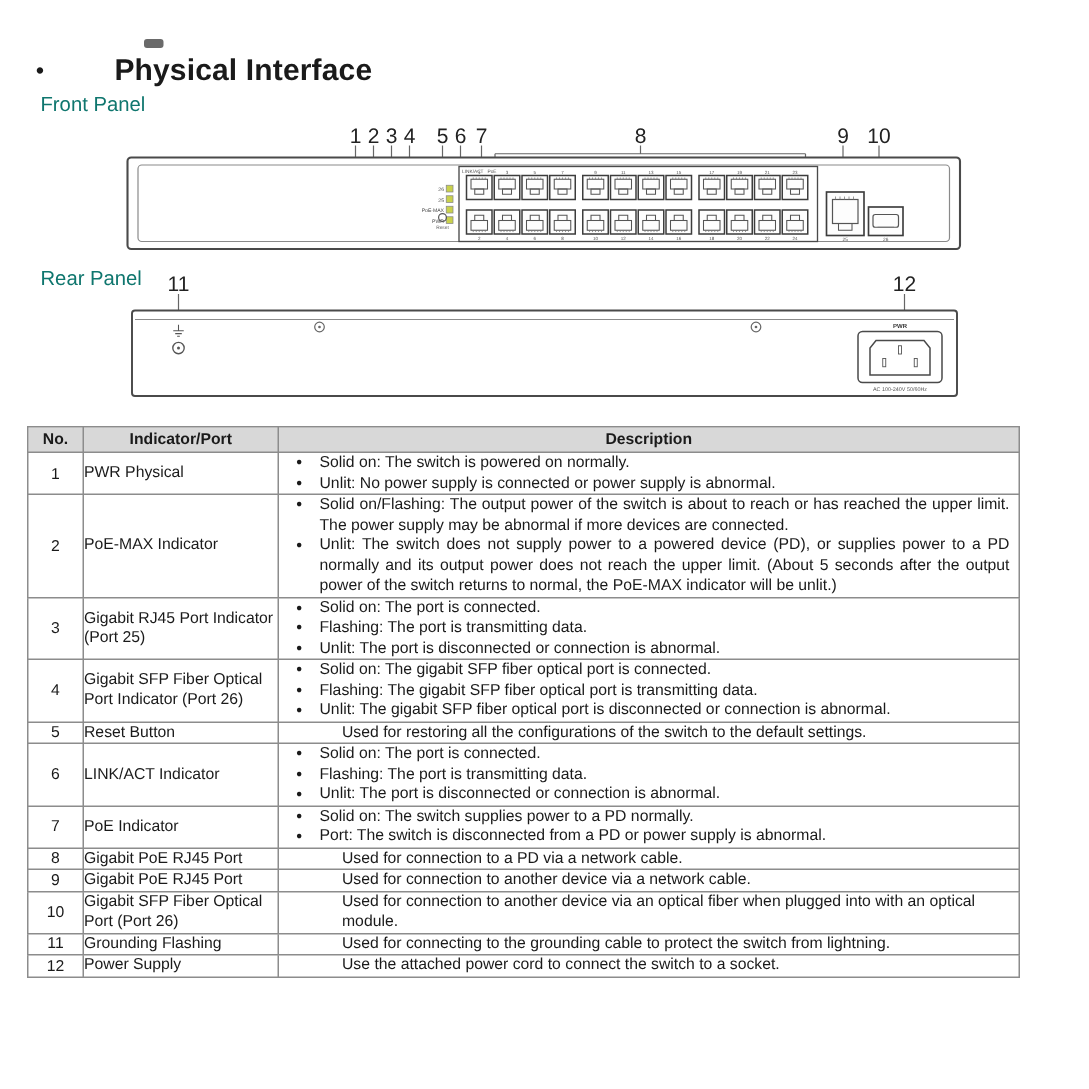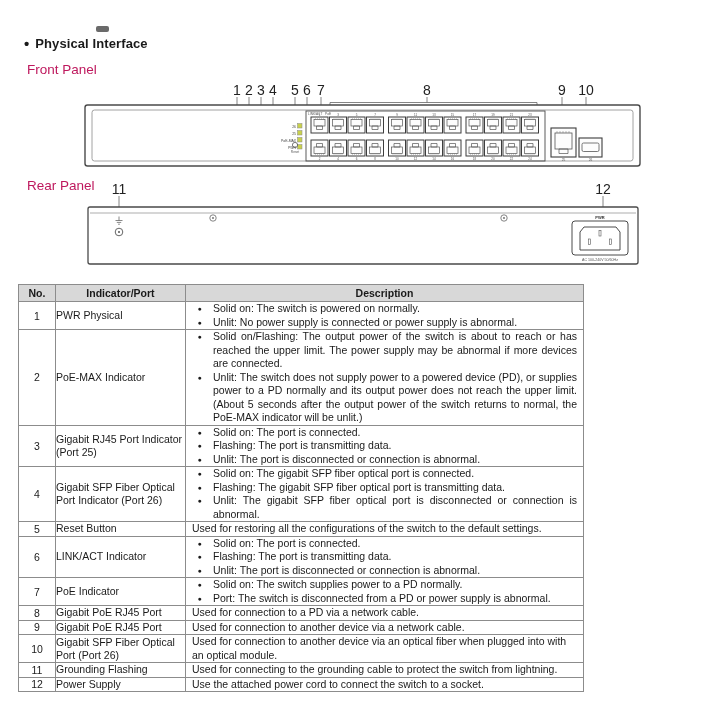--- a/index.html
+++ b/index.html
@@ -1,42 +1,42 @@
 <!DOCTYPE html>
 <html><head>
 <meta charset="utf-8">
 <style>
   html,body{margin:0;padding:0;}
   body{width:726px;height:726px;background:#ffffff;font-family:"Liberation Sans",sans-serif;color:#1a1a1a;}
   .page{position:relative;width:726px;height:726px;background:#fff;overflow:hidden;}
   .artifact{position:absolute;left:96px;top:26px;width:13px;height:6px;background:#6a6a6a;border-radius:2px;}
   .title-row{position:absolute;left:24px;top:36px;display:flex;align-items:center;gap:6px;}
   .title-bullet{font-size:15px;font-weight:bold;line-height:1;}
-  .page-title{font-size:13px;font-weight:bold;letter-spacing:0.1px;}
-  .panel-label{position:absolute;left:27px;font-size:13.5px;color:#be185d;}
+  .page-title{font-size:20px;font-weight:bold;letter-spacing:0.1px;margin-left:41px;}
+  .panel-label{position:absolute;left:27px;font-size:13.5px;color:#0f766e;}
   .front-label{top:62px;}
   .rear-label{top:178px;}
   .diagram{position:absolute;left:0;top:0;width:726px;height:280px;}
   svg text{font-family:"Liberation Sans",sans-serif;fill:#333;}
   .callout{font-size:14px;fill:#222;}
   .tinytext{font-size:3.4px;fill:#444;}
   .microtext{font-size:3.2px;fill:#555;}
   
-  table.spec{position:absolute;left:18px;top:284px;width:566px;border-collapse:collapse;table-layout:fixed;font-size:10.5px;padding-left:40px;}
+  table.spec{position:absolute;left:18px;top:284px;width:662px;border-collapse:collapse;table-layout:fixed;font-size:10.5px;padding-left:40px;}
   table.spec th,table.spec td{border:1px solid #8c8c8c;padding:0;vertical-align:middle;}
   table.spec th{background:#d8d8d8;font-weight:bold;text-align:center;height:14px;font-size:10.5px;padding:1px 2px;}
   col.c-no{width:37px;}
   col.c-name{width:130px;}
   td.no{text-align:center;}
   td.name{padding:1px 4px;line-height:13px;}
   td.desc{padding:1px 0;}
   .dline{display:flex;align-items:flex-start;line-height:13.5px;}
   .dline .b{width:27px;min-width:27px;text-align:center;font-size:7px;line-height:13.5px;}
   .dline .t{flex:1;text-align:justify;padding-right:6px;}
-  .dplain{padding:0 6px;line-height:13.5px;}
+  .dplain{padding:0 6px;line-height:13.5px;margin-left:36px;}
 </style>
 </head>
 <body>
 
 <div class="page">
 
   <div class="artifact"></div>
 
   <div class="title-row">
     <span class="title-bullet">•</span>

